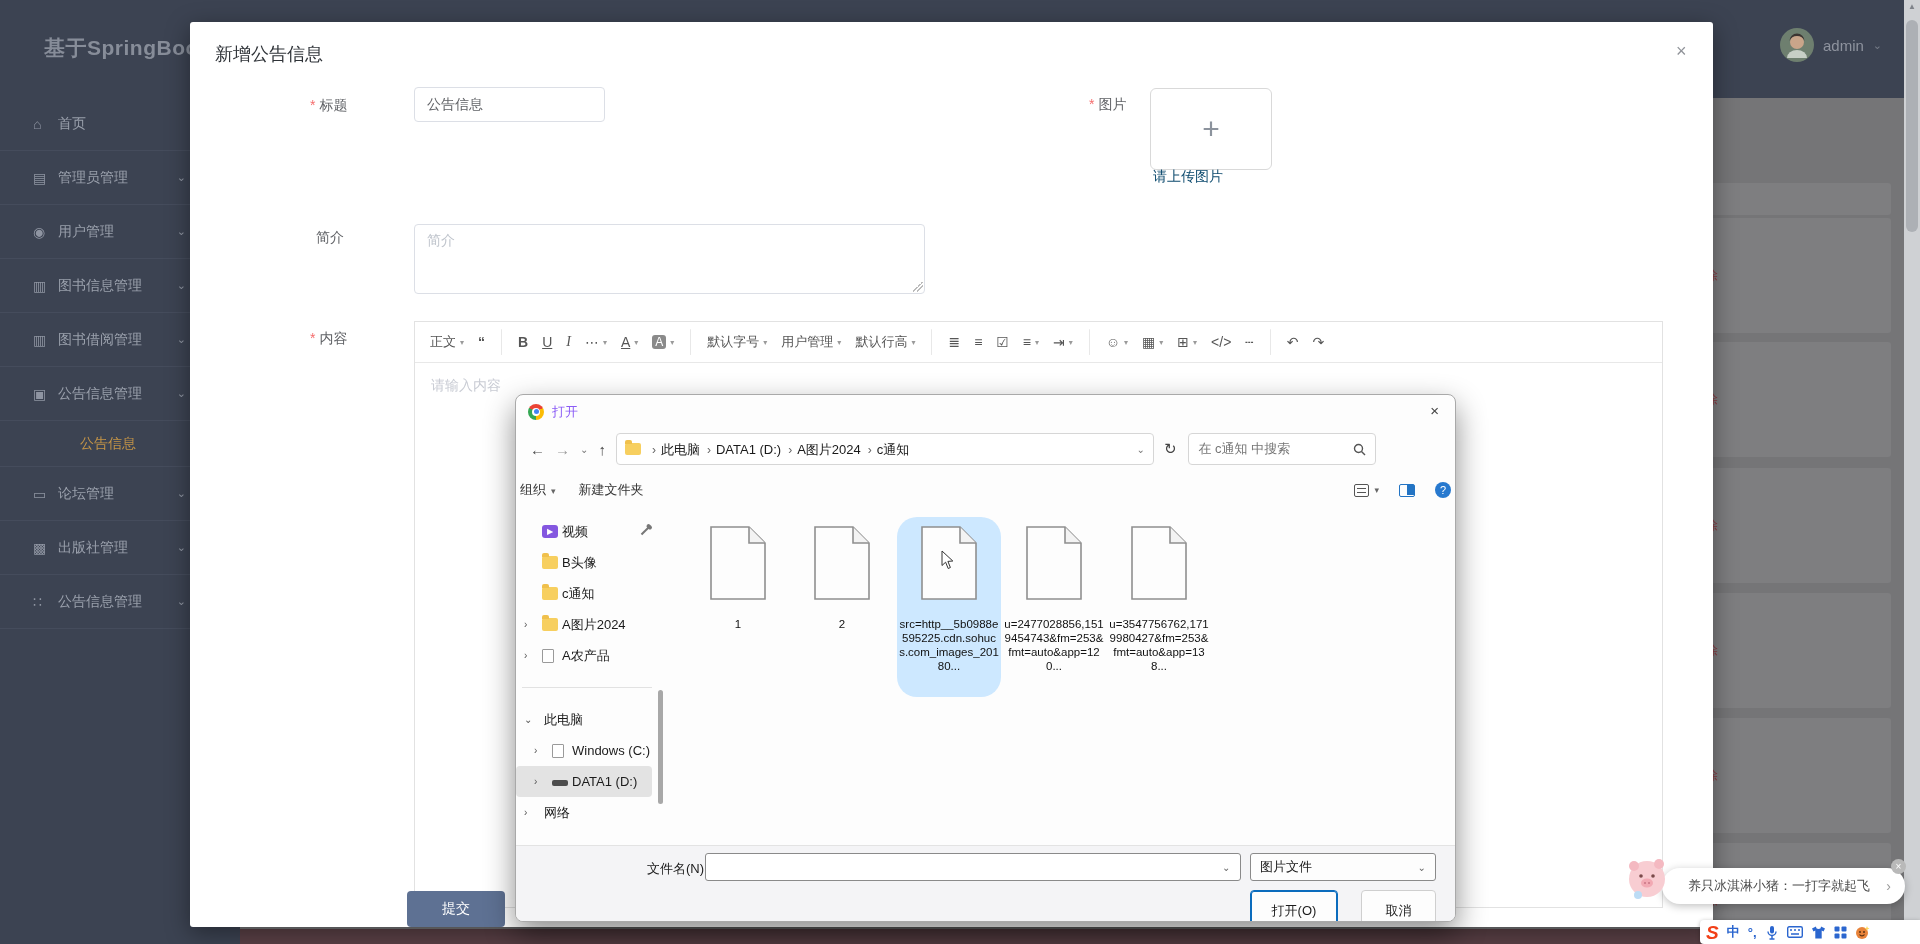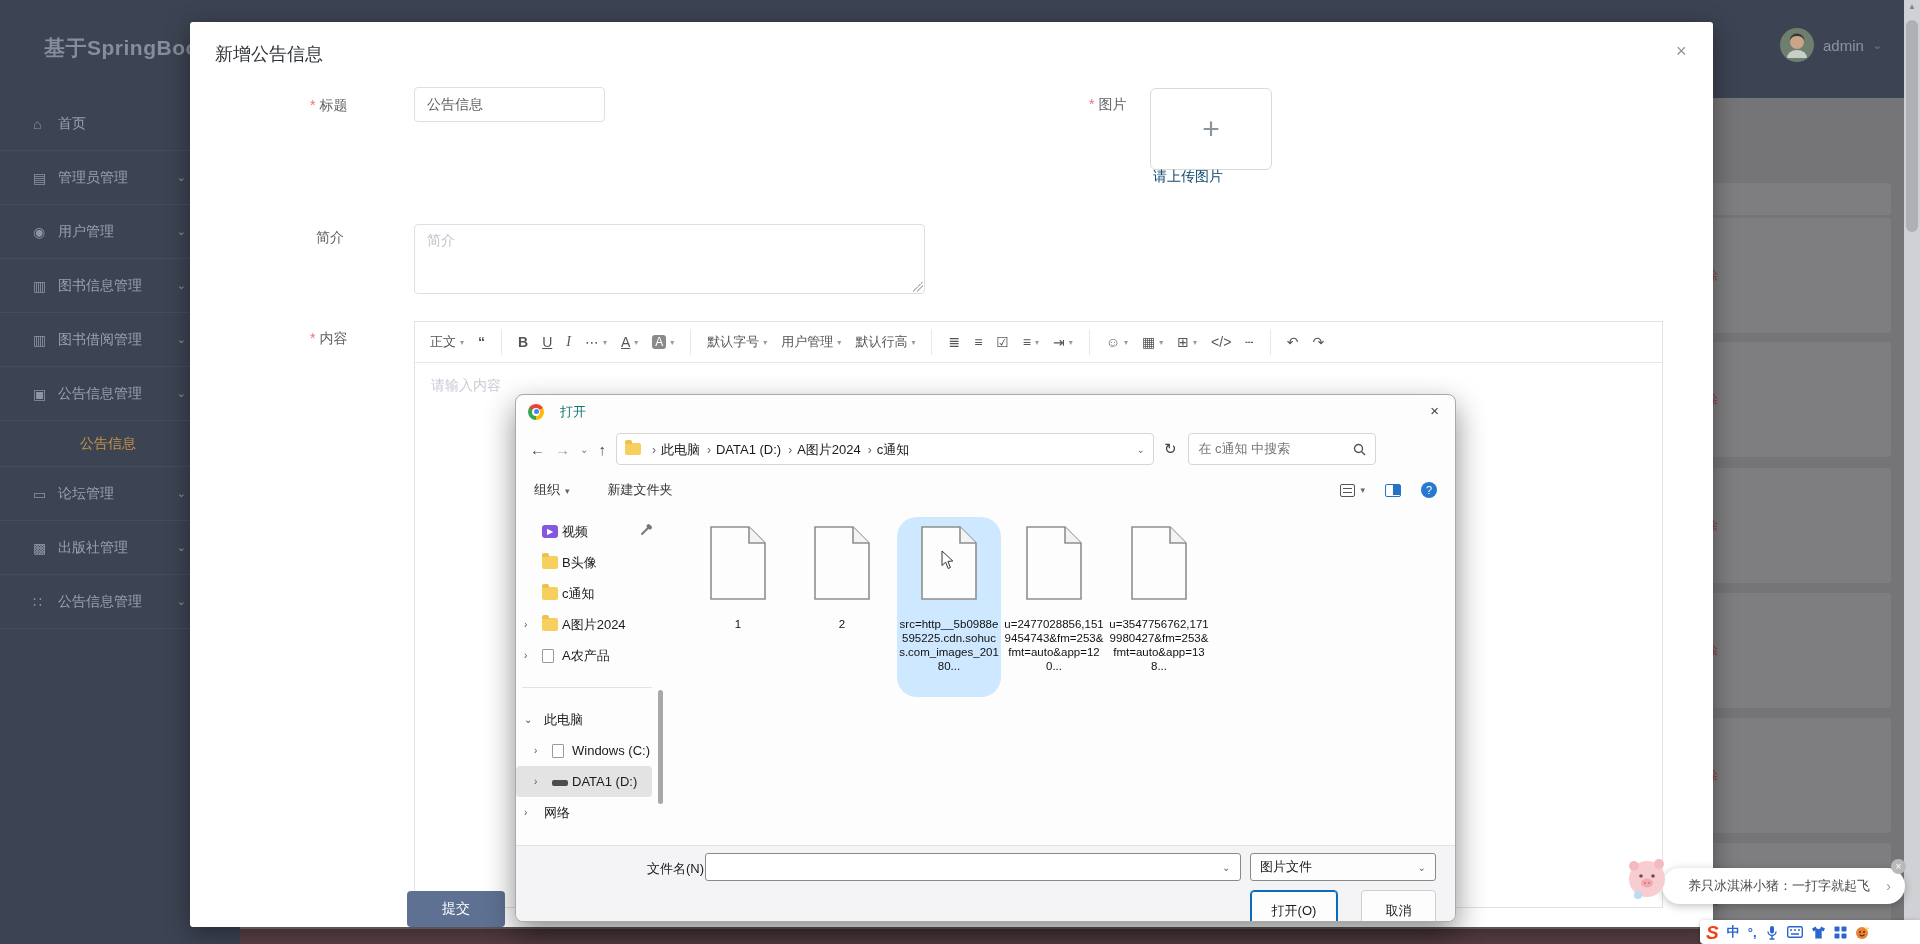--- a/index.html
+++ b/index.html
@@ -66,39 +66,39 @@
   .tb-item.boxed .g{background:#8a8a8a;color:#fff;border-radius:3px;padding:0 3px;font-size:12px;}
   .tb-item.sep{padding:0;width:1px;height:26px;background:#e8e8e8;margin:0 9px;cursor:default;}
   #ed-body{position:relative;height:545px;}
   #ed-placeholder{position:absolute;left:16px;top:14px;font-size:14px;color:#c9ccd4;}
   
   #submit-btn{left:217px;top:869px;width:98px;height:36px;background:#5e7193;border:none;border-radius:4px;color:#fff;font-size:14px;cursor:pointer;}
 
   
   #dlg{left:515px;top:394px;width:941px;height:528px;background:#fdfdfd;border:1px solid #a9a9a9;border-radius:8px;box-shadow:0 12px 30px rgba(0,0,0,.45);z-index:10;overflow:hidden;}
   #dlg-titlebar{position:absolute;left:0;top:0;width:100%;height:33px;display:flex;align-items:center;padding:0 12px;}
-  #dlg-title{font-size:13px;color:#0f766e;margin-left:16px;}
+  #dlg-title{font-size:13px;color:#8b5cf6;margin-left:8px;}
   #dlg-close{position:absolute;right:16px;top:8px;font-size:15px;color:#444;cursor:pointer;line-height:1;}
   .chrome-ic{width:16px;height:16px;border-radius:50%;background:conic-gradient(from -60deg,#ea4335 0 120deg,#fbbc05 120deg 240deg,#34a853 240deg 360deg);position:relative;flex:none;}
   .chrome-ic::before{content:"";position:absolute;left:4px;top:4px;width:8px;height:8px;border-radius:50%;background:#fff;}
   .chrome-ic::after{content:"";position:absolute;left:5.5px;top:5.5px;width:5px;height:5px;border-radius:50%;background:#4285f4;}
   #dlg-nav{position:absolute;left:0;top:33px;width:100%;height:42px;display:flex;align-items:center;padding:0 14px;gap:10px;}
   .nav-ic{font-size:15px;color:#4a4a4a;cursor:pointer;}
   .nav-ic.fwd{color:#9a9a9a;}
   .nav-ic.small{font-size:10px;color:#777;}
   #addr-bar{display:flex;align-items:center;width:538px;height:32px;border:1px solid #d6d6d6;border-radius:4px;background:#fff;padding:0 8px;gap:2px;}
   .folder-ic{position:relative;width:16px;height:12px;background:#f7cf5f;border-radius:2px;flex:none;margin-right:4px;}
   .folder-ic::before{content:"";position:absolute;left:0;top:-3px;width:7px;height:4px;background:#f0c04c;border-radius:2px 2px 0 0;}
   .crumb-sep{color:#666;font-size:12px;padding:0 5px;}
   .crumb{font-size:13px;color:#1a1a1a;cursor:pointer;white-space:nowrap;}
   #addr-caret{margin-left:auto;font-size:10px;color:#777;cursor:pointer;}
   #refresh-ic{font-size:15px;color:#444;cursor:pointer;}
   #search-box{display:flex;align-items:center;width:188px;height:32px;border:1px solid #d6d6d6;border-radius:4px;background:#fff;padding:0 9px;margin-left:2px;}
   #search-box .stext{font-size:13px;color:#757575;flex:1;white-space:nowrap;}
-  #dlg-cmdbar{position:absolute;left:0;top:78px;width:100%;height:34px;display:flex;align-items:center;padding:0 18px;gap:38px;}
+  #dlg-cmdbar{position:absolute;left:0;top:78px;width:100%;height:34px;display:flex;align-items:center;padding:0 4px;gap:23px;}
   .cmd{font-size:13px;color:#333;cursor:pointer;}
   .cmd .caret{font-size:9px;color:#666;margin-left:5px;}
   #cmd-right{margin-left:auto;display:flex;align-items:center;gap:20px;}
   .view-ic{width:15px;height:13px;border:1.5px solid #555;border-radius:2px;position:relative;cursor:pointer;}
   .view-ic::before{content:"";position:absolute;left:2px;top:3px;right:2px;height:1.5px;background:#555;box-shadow:0 4px #555;}
   .pane-ic{width:16px;height:13px;border:1.5px solid #2374c4;border-radius:2px;position:relative;cursor:pointer;}
   .pane-ic::before{content:"";position:absolute;right:0;top:0;width:7px;height:10px;background:#2374c4;}
   .help-ic{width:16px;height:16px;border-radius:50%;background:#2779cf;color:#fff;font-size:11px;display:flex;align-items:center;justify-content:center;cursor:pointer;}
   
   #dlg-tree{position:absolute;left:0;top:120px;width:142px;height:330px;overflow:hidden;padding-top:1px;}

